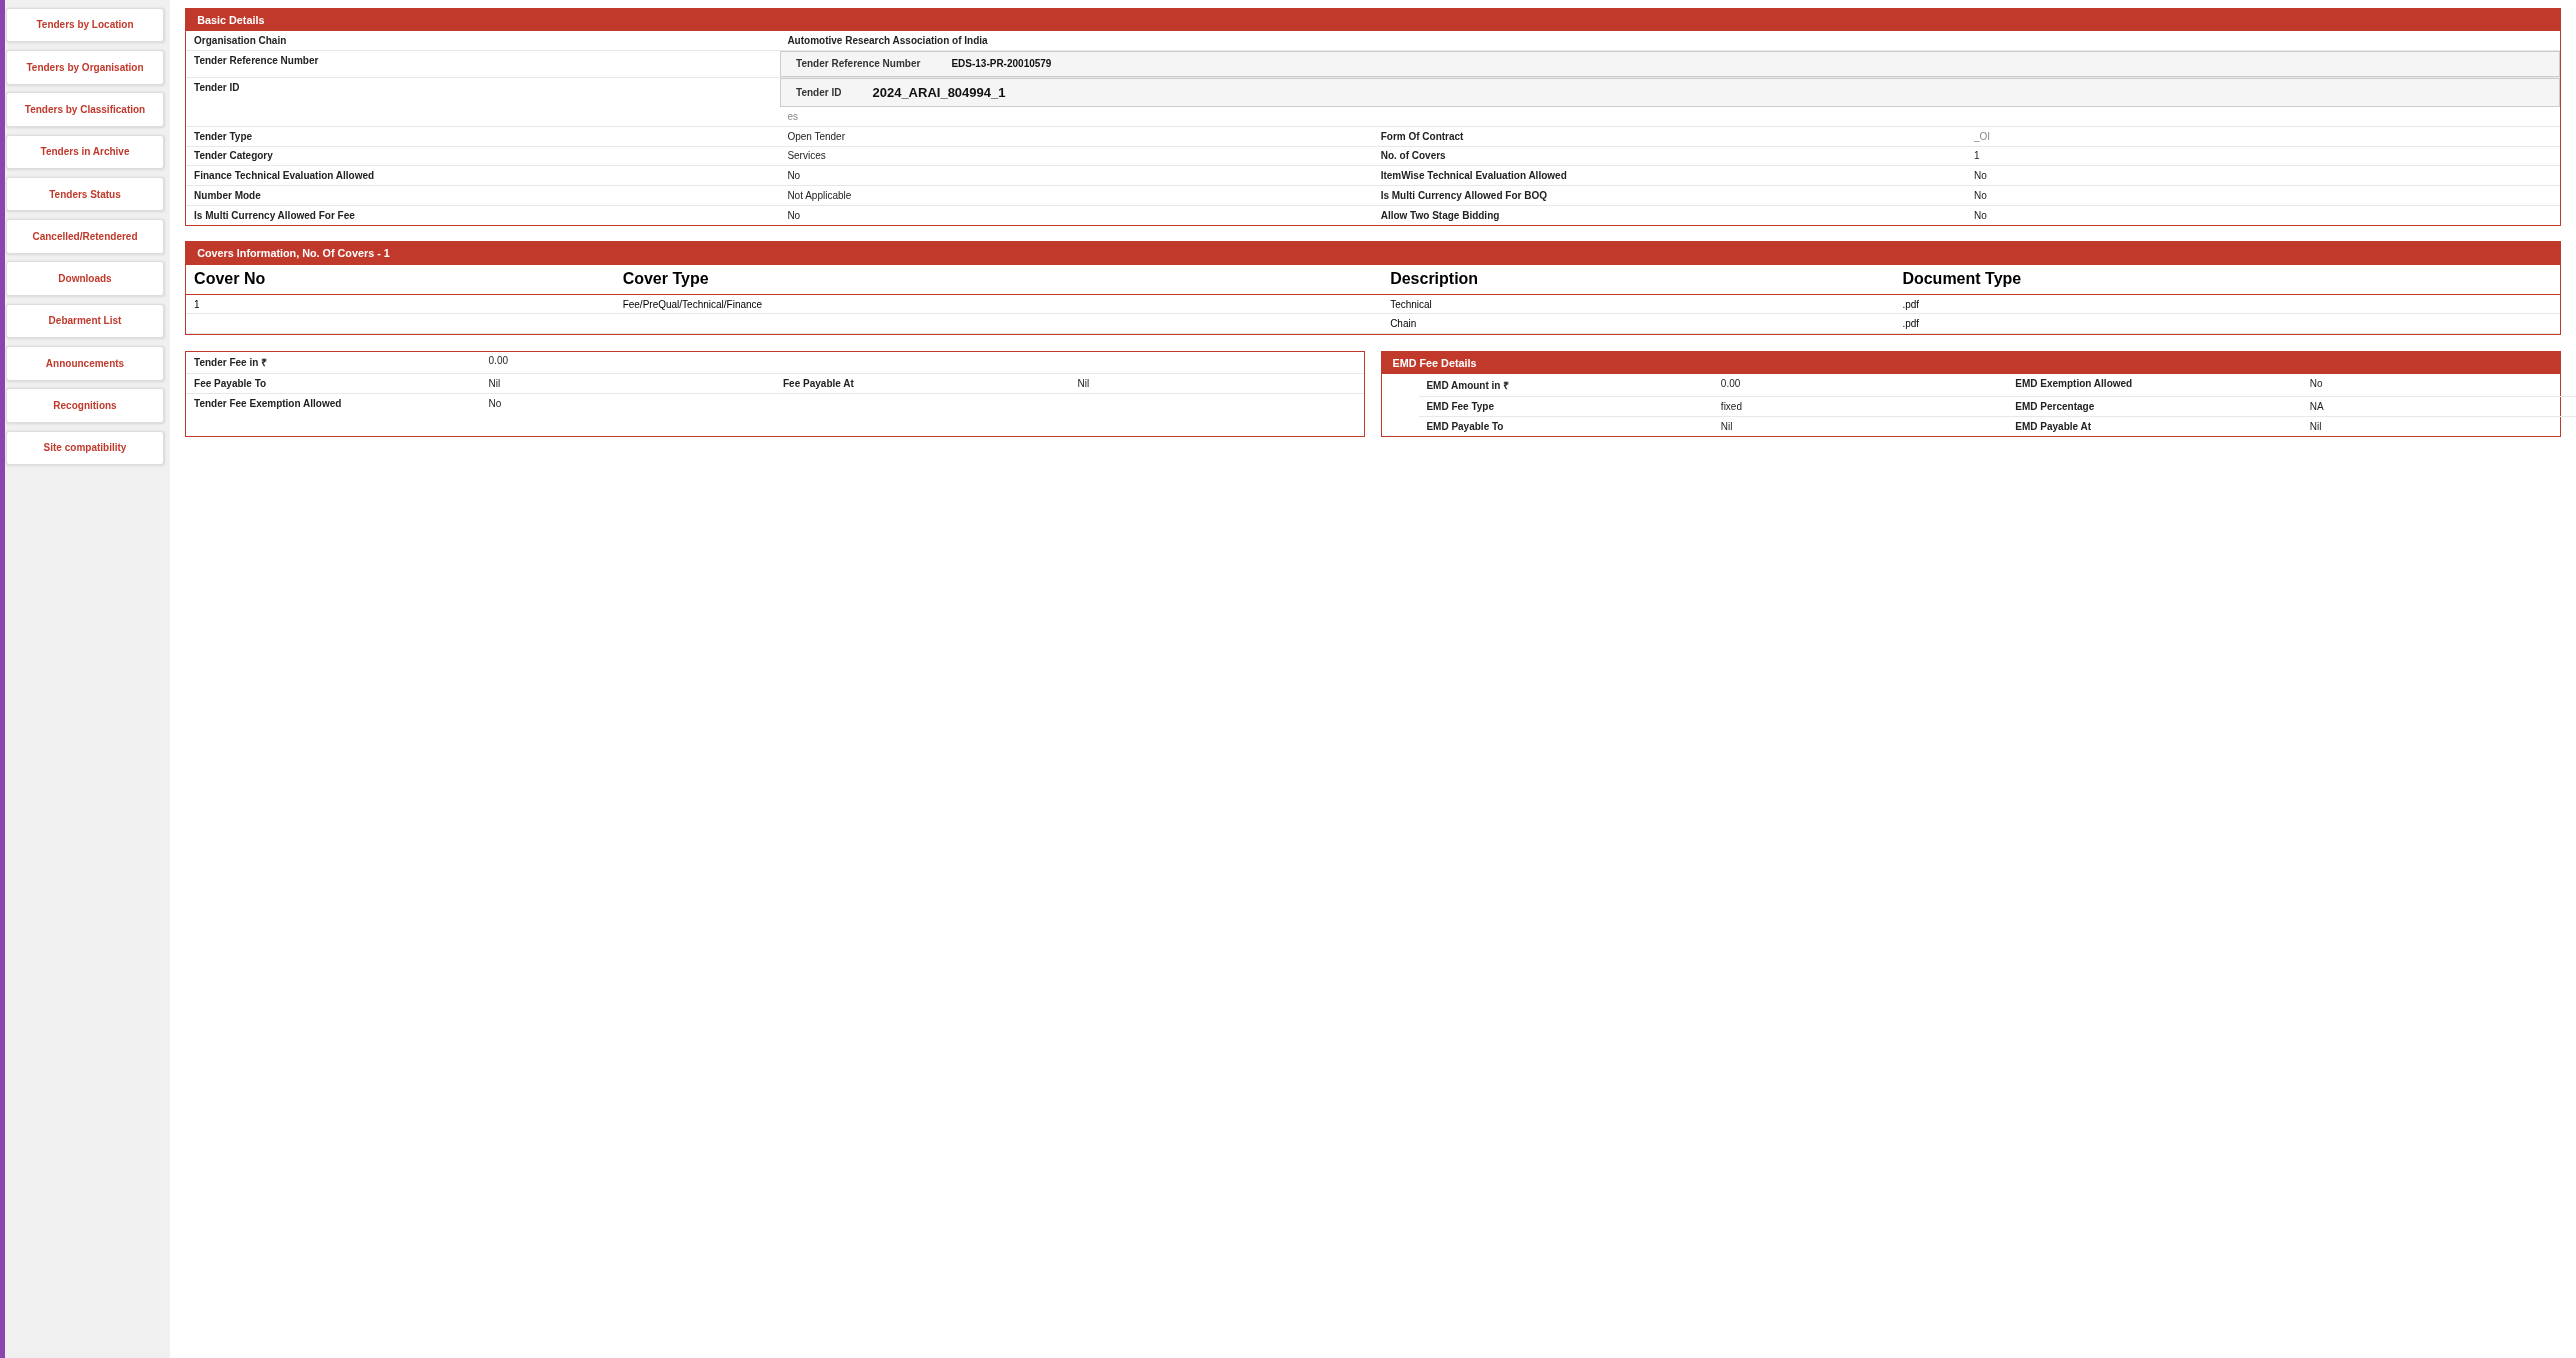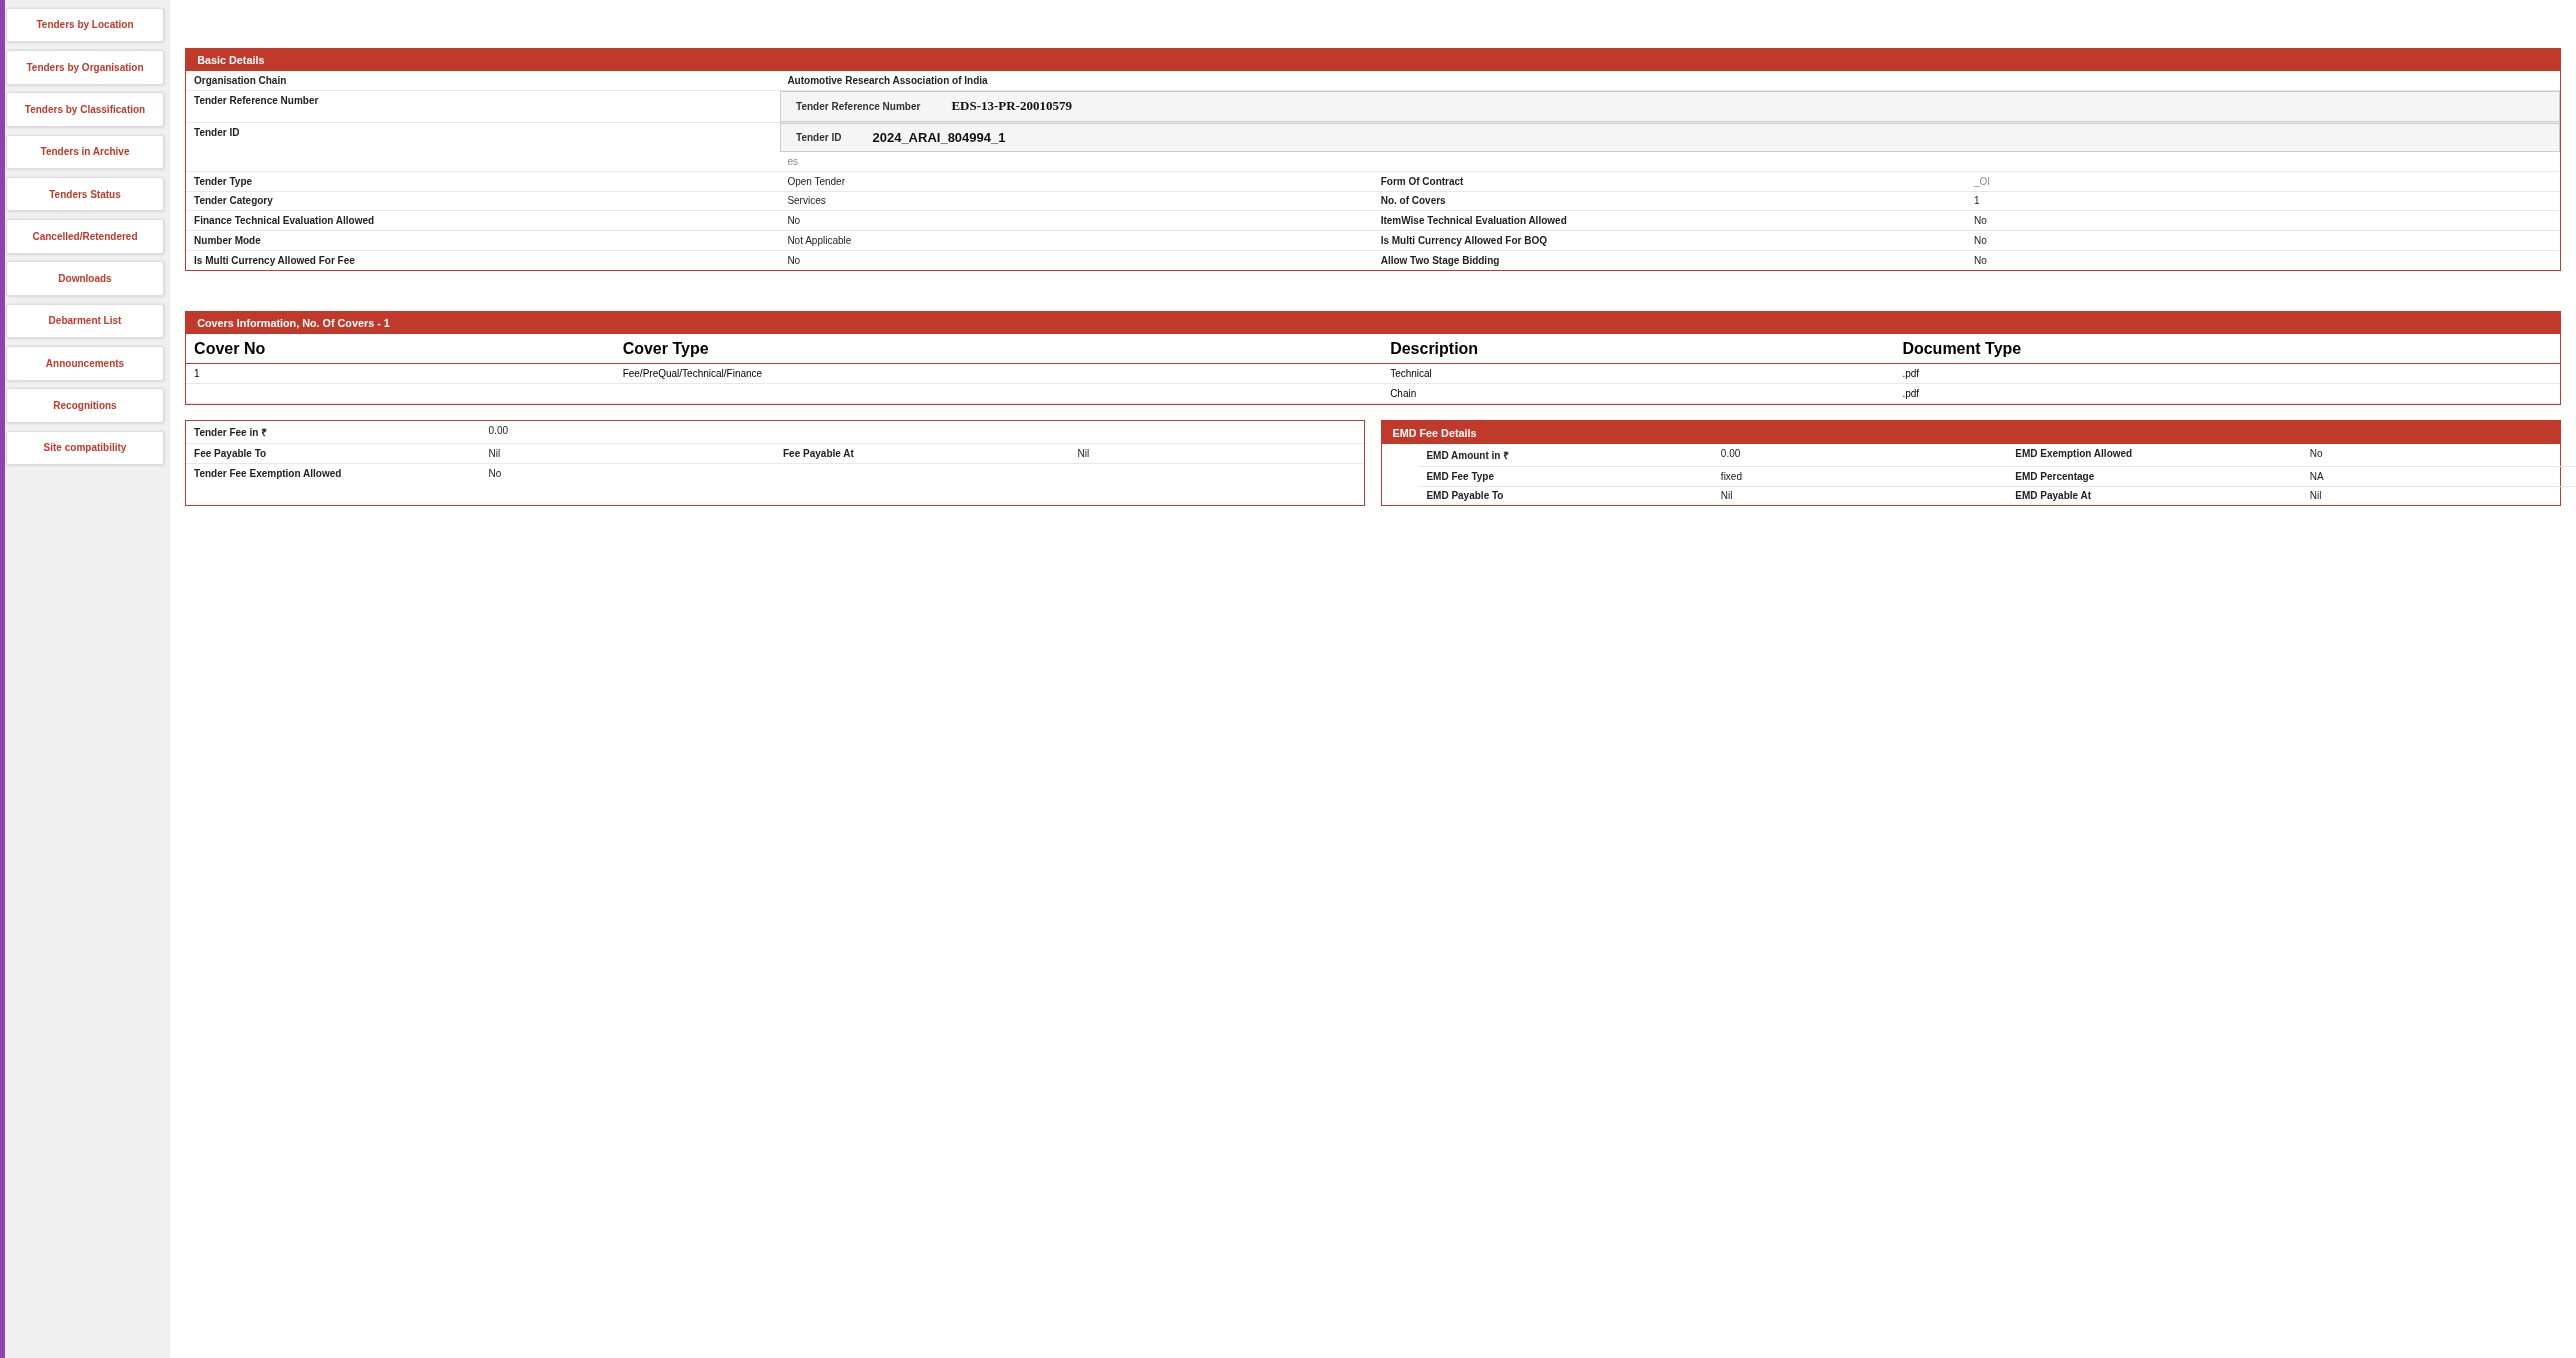--- a/index.html
+++ b/index.html
@@ -49,21 +49,20 @@
       padding: 7.7px 15.4px 15.4px 15.4px;
       background: #fff;
       overflow-x: auto;
     }
 
     
     .section-card {
       border: 0.8px solid #c0392b;
       margin-bottom: 15.4px;
       position: relative;
-      margin-top: 40px;
     }
     .section-header-wrapper {
       background: #c0392b;
       padding: 5.4px 10.8px;
       font-weight: bold;
       font-size: 10.8px;
       color: #fff;
     }
 
     
@@ -171,21 +170,21 @@
           <tr>
         <td class="label-cell">Organisation Chain</td>
         <td class="value-cell org-value" colspan="3">Automotive Research Association of India</td>
       </tr>
       <tr>
         <td class="label-cell">Tender Reference Number</td>
         <td class="value-cell" colspan="3" style="position:relative; padding: 0;">
 
           <div style="background:#f5f5f5; border:0.8px solid #ccc; padding:6.2px 15.4px; display:flex; gap:31px; align-items:center; min-width:386px;">
             <span style="font-weight:bold; color:#333;">Tender Reference Number</span>
-            <span style="font-weight:bold; font-size:13px; color:#111;font-family:Liberation Serif, serif;">EDS-13-PR-20010579</span>
+            <span style="font-weight:bold; font-size:10px; color:#111;">EDS-13-PR-20010579</span>
           </div>
         </td>
       </tr>
       <tr>
         <td class="label-cell">Tender ID</td>
         <td class="value-cell" colspan="3" style="position:relative; padding:0;">
 
           <div style="background:#f5f5f5; border:0.8px solid #ccc; padding:6.2px 15.4px; display:flex; gap:31px; align-items:center; min-width:386px;">
             <span style="font-weight:bold; color:#333;">Tender ID</span>
             <span style="font-weight:bold; font-size:13px; color:#111;">2024_ARAI_804994_1</span>

